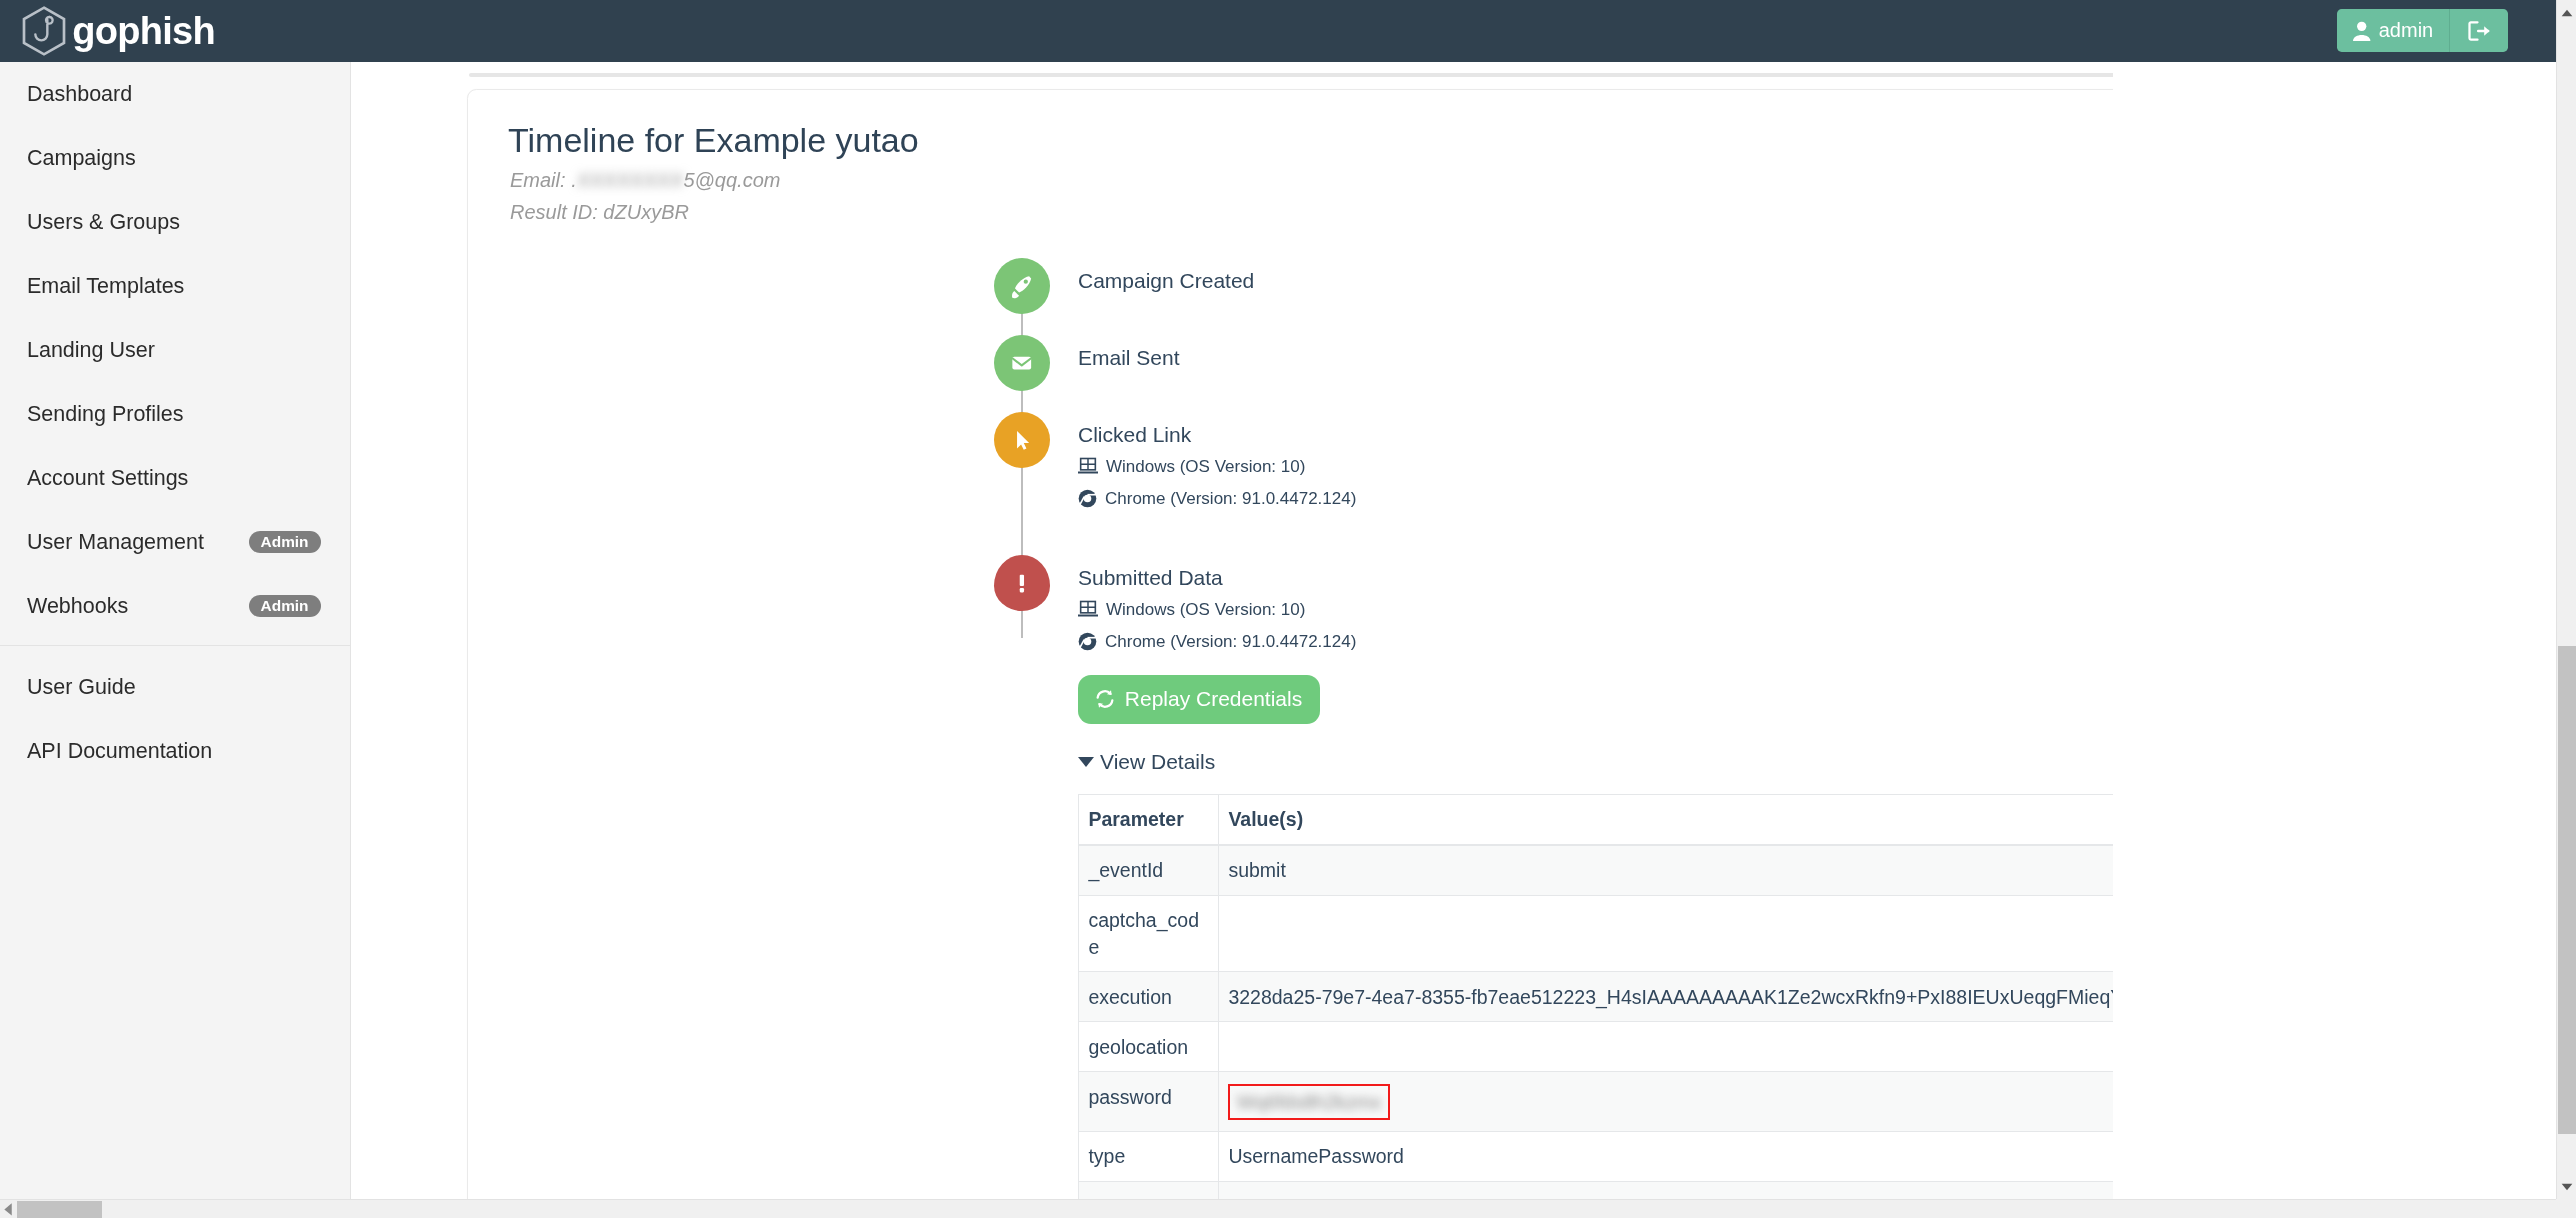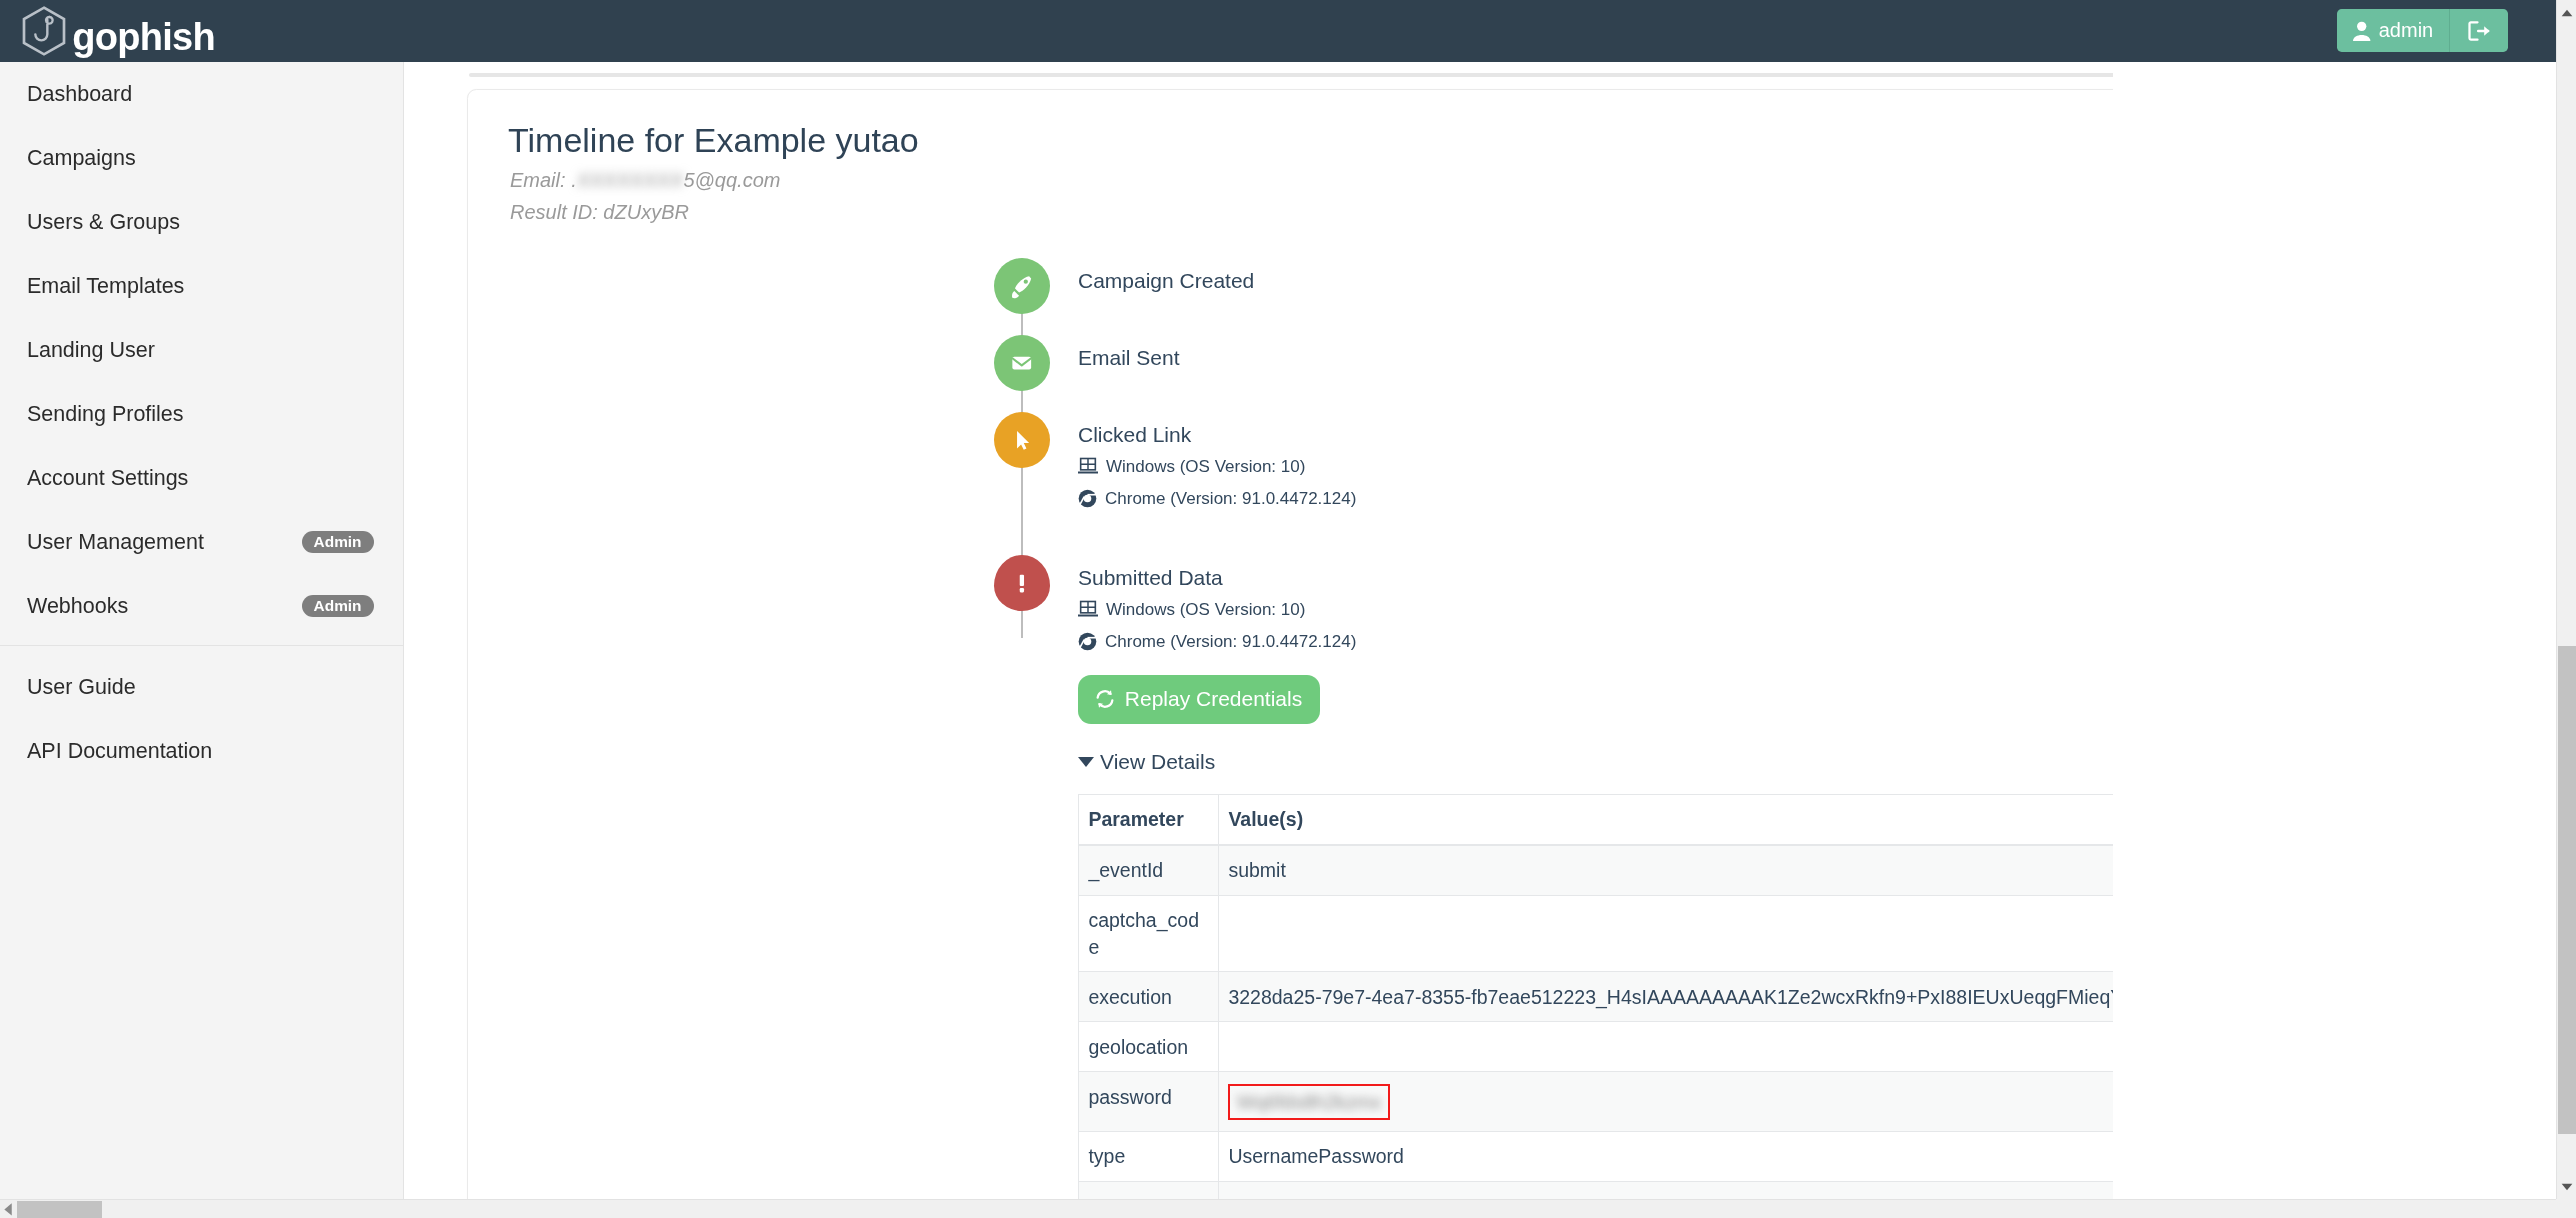--- a/index.html
+++ b/index.html
@@ -12,21 +12,21 @@
   }
 
   
   #navbar {
     position: absolute; top: 0; left: 0;
     width: 2556px; height: 62px;
     background: #30414f;
     display: flex; align-items: center;
   }
   #brand {
-    display: flex; align-items: flex-end;
+    display: flex; align-items: center;
     margin-left: 21.5px;
   }
   #brand-hex { width: 44px; height: 50px; display: block; }
   #brand-text {
     color: #ffffff;
     font-size: 38px;
     font-weight: bold;
     letter-spacing: -0.7px;
     margin-left: 6.7px;
     line-height: 1;
@@ -44,21 +44,21 @@
     cursor: pointer;
   }
   #admin-btn { border-radius: 4.7px 0 0 4.7px; border-right: 1.3px solid #5fae90; }
   #logout-btn { border-radius: 0 4.7px 4.7px 0; padding: 0 17.4px; }
   .user-btn svg { display: block; }
   #admin-label { margin-left: 8px; }
 
   
   #sidebar {
     position: absolute; top: 62px; left: 0;
-    width: 404px; height: 1138px;
+    width: 351px; height: 1138px;
     background: #f4f4f4;
     border-right: 1.3px solid #e3e3e3;
   }
   .nav-item {
     height: 64px;
     display: flex; align-items: center;
     padding: 0 29.5px 0 27px;
     color: #2b2b2b;
     font-size: 21.5px;
     cursor: pointer;

